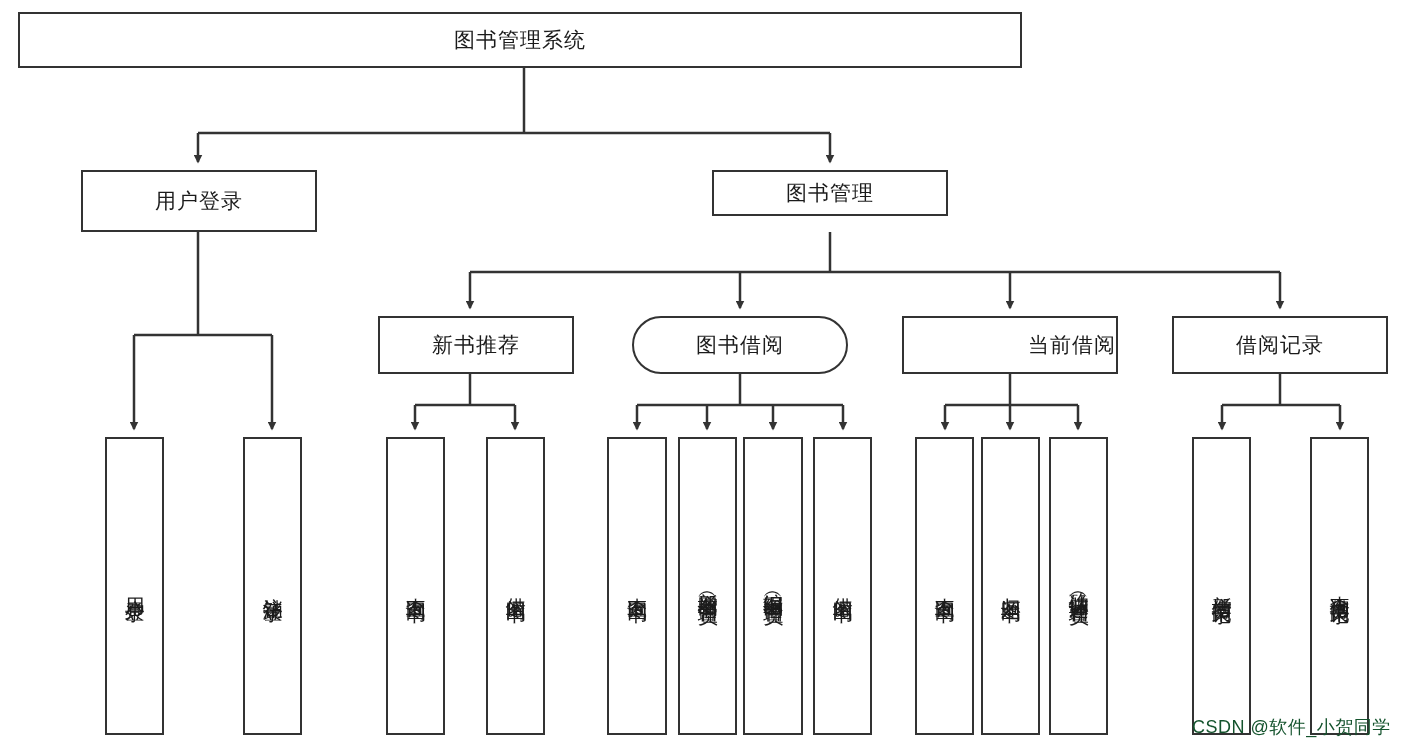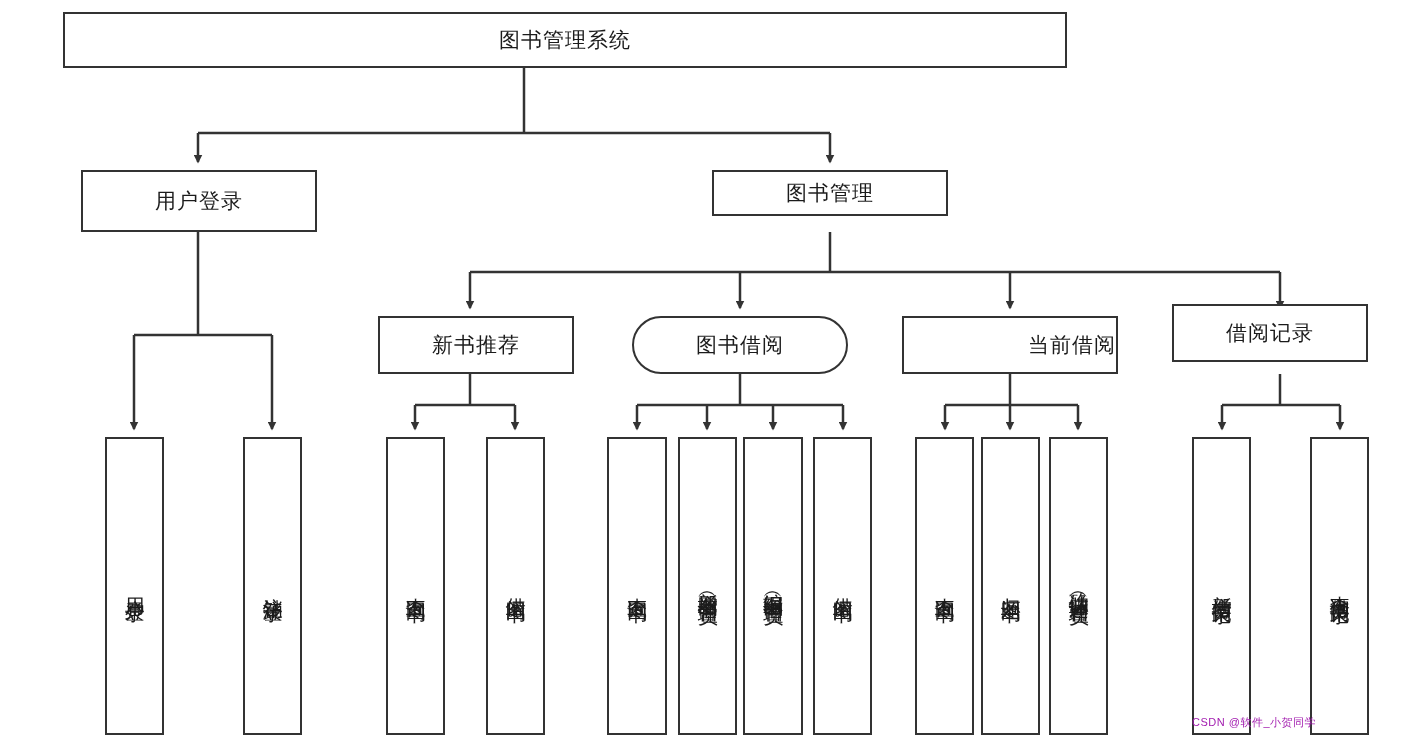--- a/index.html
+++ b/index.html
@@ -56,22 +56,22 @@
     white-space: nowrap;
   }
   .node-box.vertical .node-label {
     writing-mode: vertical-rl;
     text-orientation: upright;
   }
   #watermark {
     position: absolute;
     left: 1192px;
     top: 715px;
-    font-size: 11px;
-    color: #a21caf;
+    font-size: 18px;
+    color: #14532d;
     letter-spacing: 0.5px;
     white-space: nowrap;
     font-family: "Liberation Sans", "DejaVu Sans", sans-serif;
   }
 </style>
 </head>
 <body>
 
 <div id="diagram-root">
 
@@ -121,41 +121,41 @@
       <path d="M1010,405 L1010,429" marker-end="url(#arrowhead)"></path>
       <path d="M1078,405 L1078,429" marker-end="url(#arrowhead)"></path>
 
       <path d="M1280,374 L1280,405"></path>
       <path d="M1222,405 L1340,405"></path>
       <path d="M1222,405 L1222,429" marker-end="url(#arrowhead)"></path>
       <path d="M1340,405 L1340,429" marker-end="url(#arrowhead)"></path>
     </g>
   </svg>
 
-  <div class="node-box horizontal" style="left:18px; top:12px; width:1004px; height:56px;margin-left:45px;">
+  <div class="node-box horizontal" style="left:18px; top:12px; width:1004px; height:56px;">
     <span class="node-label">图书管理系统</span>
   </div>
 
   <div class="node-box horizontal" style="left:81px; top:170px; width:236px; height:62px;">
     <span class="node-label">用户登录</span>
   </div>
   <div class="node-box horizontal" style="left:712px; top:170px; width:236px; height:46px;">
     <span class="node-label">图书管理</span>
   </div>
 
   <div class="node-box horizontal" style="left:362px; top:316px; width:196px; height:58px;margin-left:16px;">
     <span class="node-label">新书推荐</span>
   </div>
   <div class="node-box horizontal" style="left:632px; top:316px; width:216px; height:58px;border-radius:29px;">
     <span class="node-label">图书借阅</span>
   </div>
   <div class="node-box horizontal" style="left:902px; top:316px; width:216px; height:58px;justify-content:flex-end;">
     <span class="node-label">当前借阅</span>
   </div>
-  <div class="node-box horizontal" style="left:1172px; top:304px; width:196px; height:58px;">
+  <div class="node-box horizontal" style="left:1172px; top:316px; width:216px; height:58px;">
     <span class="node-label">借阅记录</span>
   </div>
 
   <div class="node-box vertical" style="left:105px; top:437px; width:59px; height:298px;">
     <span class="node-label">用户登录</span>
   </div>
   <div class="node-box vertical" style="left:243px; top:437px; width:59px; height:298px;">
     <span class="node-label">注销登录</span>
   </div>
 

